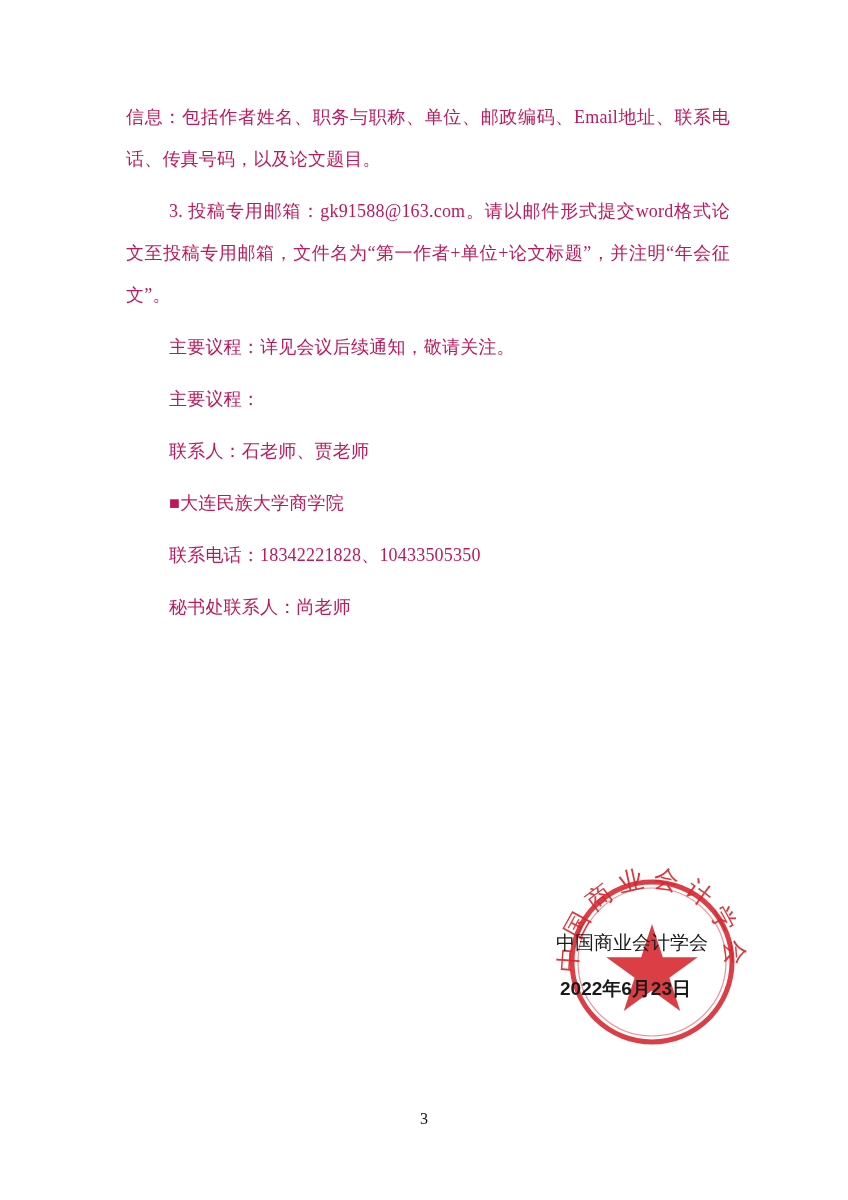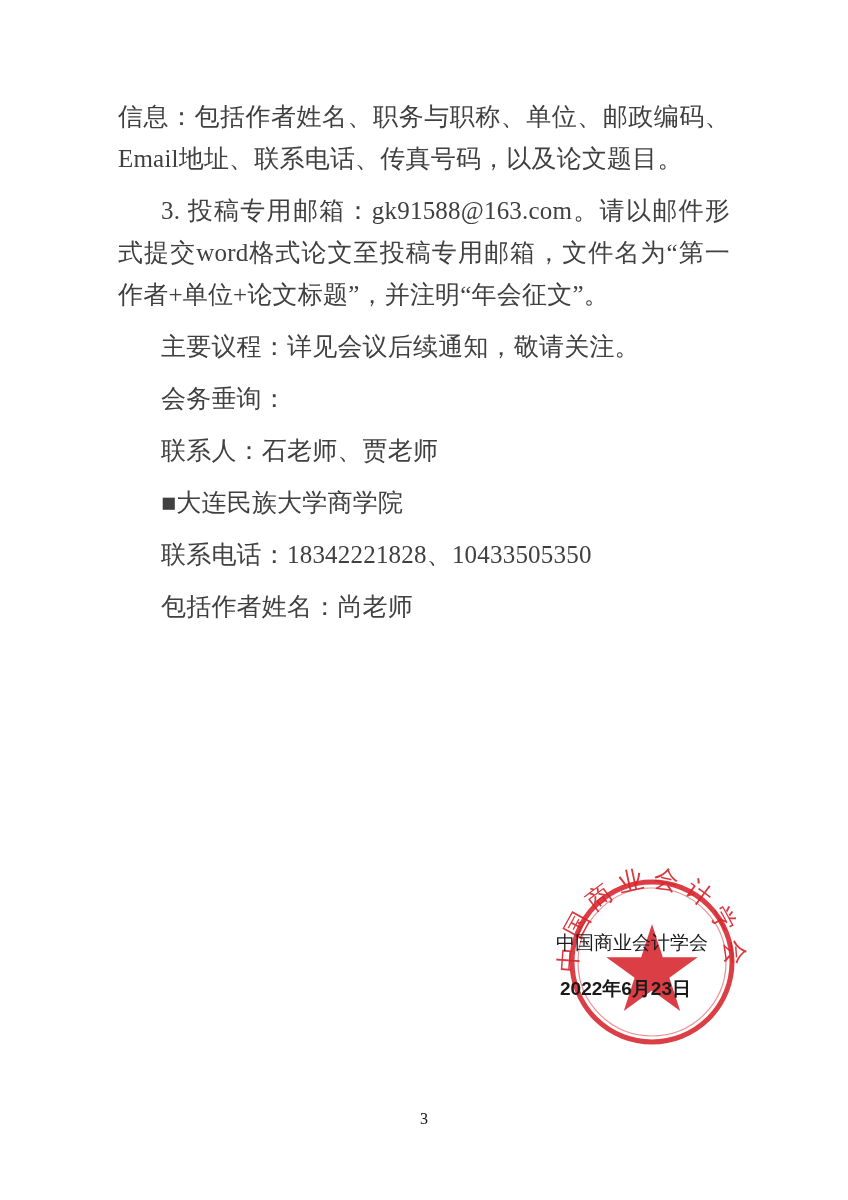--- a/index.html
+++ b/index.html
@@ -17,24 +17,24 @@
     box-sizing: border-box;
   }
   .doc-body {
     position: absolute;
     left: 118px;
     top: 96px;
     width: 612px;
   }
   .para {
     font-family: "Liberation Serif", "DejaVu Serif", serif;
-    font-size: 25px;
+    font-size: 18px;
     line-height: 42px;
-    color: #404040;
-    margin: 0 0 0 0;
+    color: #be185d;
+    margin: 0 0 0 8px;
     letter-spacing: 0.2px;
     text-align: justify;
   }
   .para.indent {
     text-indent: 43px;
   }
   .para.gap {
     margin-top: 10px;
   }
   
@@ -77,25 +77,25 @@
 </style>
 </head>
 <body>
 
 <div class="page">
 
   <div class="doc-body">
     <p class="para">信息：包括作者姓名、职务与职称、单位、邮政编码、Email地址、联系电话、传真号码，以及论文题目。</p>
     <p class="para indent gap">3. 投稿专用邮箱：gk91588@163.com。请以邮件形式提交word格式论文至投稿专用邮箱，文件名为“第一作者+单位+论文标题”，并注明“年会征文”。</p>
     <p class="para indent gap">主要议程：详见会议后续通知，敬请关注。</p>
-    <p class="para indent gap">会务垂询：</p>
+    <p class="para indent gap">主要议程：</p>
     <p class="para indent gap">联系人：石老师、贾老师</p>
     <p class="para indent gap">■大连民族大学商学院</p>
     <p class="para indent gap">联系电话：18342221828、10433505350</p>
-    <p class="para indent gap">包括作者姓名：尚老师</p>
+    <p class="para indent gap">秘书处联系人：尚老师</p>
   </div>
 
   <div class="seal">
     <svg width="208" height="208" viewBox="0 0 208 208" xmlns="http://www.w3.org/2000/svg">
       <defs>
         <path id="sealArc" d="M 104,104 m -79,0 a 79,79 0 1,1 158,0" fill="none"></path>
         <path id="sealArcText" d="M 29,104 a 75,75 0 0 1 150,0" fill="none"></path>
       </defs>
       <circle cx="104" cy="104" r="80" fill="none" stroke="#d7232b" stroke-width="5" opacity="0.88"></circle>
       <circle cx="104" cy="104" r="74" fill="none" stroke="#d7232b" stroke-width="1.2" opacity="0.5"></circle>

